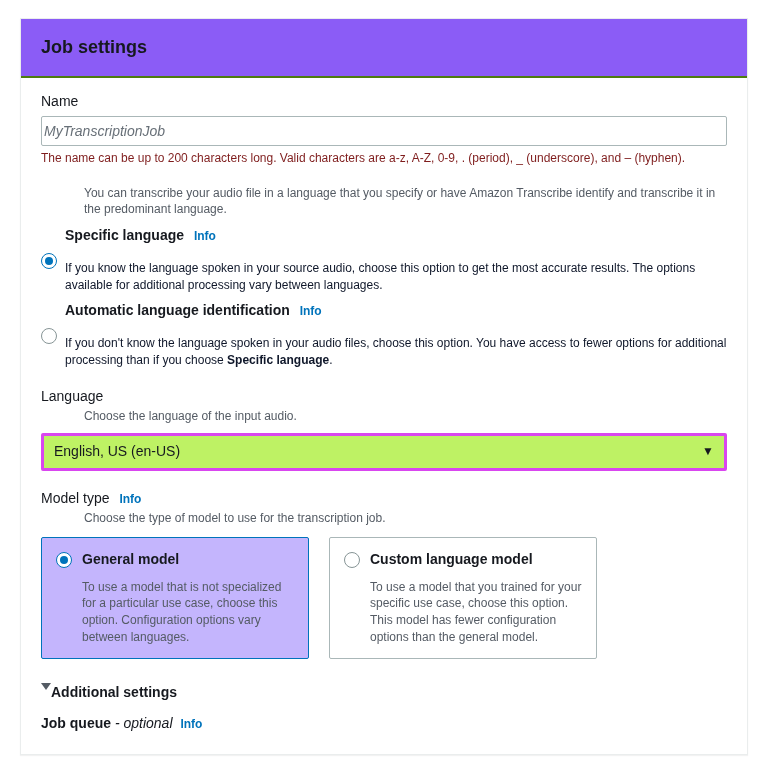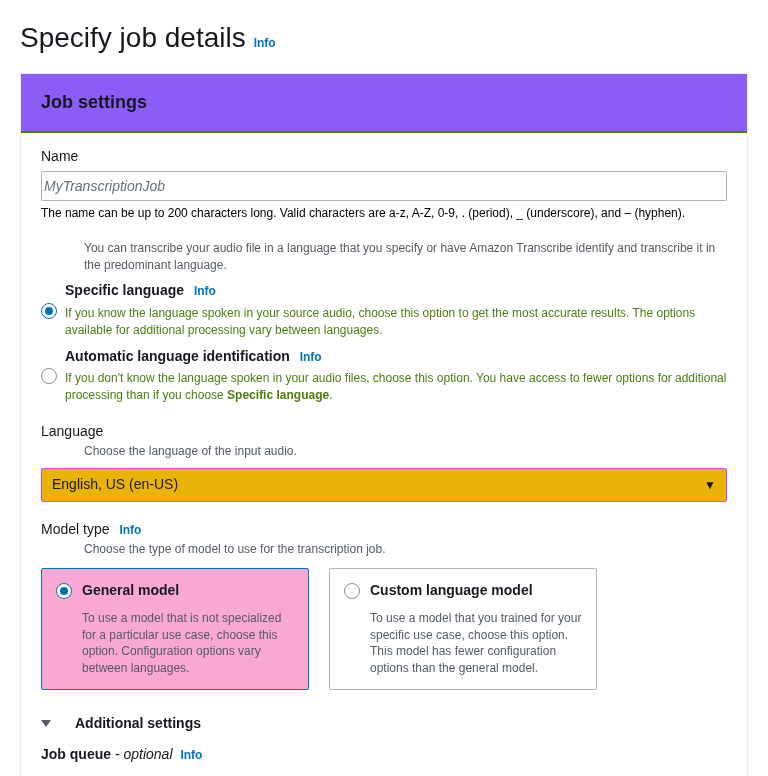--- a/index.html
+++ b/index.html
@@ -6,55 +6,51 @@
 body { font-family: "Amazon Ember", "Helvetica Neue", Arial, sans-serif; background: #fff; color: #16191f; font-size: 14px; line-height: 1.4; }
 .page { padding: 18px 20px; }
 .page-title { font-size: 28px; font-weight: 400; color: #16191f; display: flex; align-items: baseline; gap: 8px; margin-bottom: 16px; }
 .info-link { color: #0073bb; font-size: 12px; font-weight: 700; cursor: pointer; }
 .panel { border: 1px solid #eaeded; box-shadow: 0 1px 1px rgba(0,0,0,0.05); background: #fff; }
 .panel-header { background: #8b5cf6; border-bottom: 2px solid #4d7c0f; padding: 16px 20px; font-size: 18px; font-weight: 700; }
 .panel-body { padding: 14px 20px 20px 20px; }
 .field-label { font-weight: 400; font-size: 14px; color: #16191f; margin-bottom: 4px; }
 .text-input { width: 100%; padding: 6px 2px; border: 1px solid #aab7b8; border-radius: 2px; font-size: 14px; font-style: italic; color: #687078; }
 .text-input::placeholder { color: #687078; font-style: italic; }
-.helper { font-size: 12px; color: #000000; margin-top: 4px; }
+.helper { font-size: 12px; color: #7f1d1d; margin-top: 4px; }
 .section { margin-top: 18px; }
 .section-label { font-size: 14px; color: #16191f; margin-bottom: 2px; }
 .section-helper { font-size: 12px; color: #545b64; margin-bottom: 8px; margin-left: 43px; }
 .radio-row { display: flex; align-items: center; gap: 8px; margin-top: 8px; }
 .radio-circle { width: 16px; height: 16px; border: 1px solid #879596; border-radius: 50%; display: inline-flex; align-items: center; justify-content: center; flex-shrink: 0; margin-top: 2px; cursor: pointer; background: #fff; }
 .radio-circle.checked { border-color: #0073bb; }
 .radio-circle.checked::after { content: ""; width: 8px; height: 8px; background: #0073bb; border-radius: 50%; }
 .radio-text { flex: 1; }
 .radio-title { font-weight: 700; font-size: 14px; display: inline; }
-.radio-desc { font-size: 12px; color: #4d7c0f; margin-top: 4px; }
-.select { width: 100%; margin-top: 6px; border: 1px solid #d946ef; border-radius: 2px; padding: 6px 10px; display: flex; justify-content: space-between; align-items: center; cursor: pointer; background: #eab308; }
+.radio-desc { font-size: 12px; color: #0f172a; margin-top: 14px; }
+.select { width: 100%; margin-top: 6px; border: 3px solid #d946ef; border-radius: 2px; padding: 6px 10px; display: flex; justify-content: space-between; align-items: center; cursor: pointer; background: #bef264; }
 .model-tiles { display: flex; gap: 20px; margin-top: 10px; }
 .tile { border: 1px solid #aab7b8; border-radius: 2px; padding: 12px 14px; width: 268px; min-height: 102px; display: flex; gap: 10px; cursor: pointer; }
-.tile.selected { border: 1px solid #0073bb; background: #f9a8d4; }
+.tile.selected { border: 1px solid #0073bb; background: #c4b5fd; }
 .tile .radio-circle { margin-top: 2px; }
 .tile-body { flex: 1; }
 .tile-title { font-weight: 700; font-size: 14px; }
 .tile-desc { font-size: 12px; color: #545b64; margin-top: 9px; }
-.expand-row { display: flex; align-items: center; gap: 24px; font-weight: 700; font-size: 14px; cursor: pointer; margin-top: 24px; }
+.expand-row { display: flex; align-items: flex-start; gap: 0; font-weight: 700; font-size: 14px; cursor: pointer; margin-top: 24px; }
 .triangle-down { width: 0; height: 0; border-left: 5px solid transparent; border-right: 5px solid transparent; border-top: 7px solid #545b64; }
 .jobqueue { margin-top: 12px; }
 .jobqueue-label { font-weight: 700; font-size: 14px; }
 .optional { font-style: italic; font-weight: 400; }
 strong { font-weight: 700; }
 .caret { font-size: 12px; color: #16191f; }
 </style>
 </head>
 <body>
 
 <div class="page">
-  <div class="page-title">
-    <span>Specify job details</span>
-    <span class="info-link">Info</span>
-  </div>
 
   <div class="panel">
     <div class="panel-header">Job settings</div>
     <div class="panel-body">
 
       <div>
         <div class="field-label">Name</div>
         <input class="text-input" type="text" placeholder="MyTranscriptionJob" style="">
         <div class="helper">The name can be up to 200 characters long. Valid characters are a-z, A-Z, 0-9, . (period), _ (underscore), and – (hyphen).</div>
       </div>

